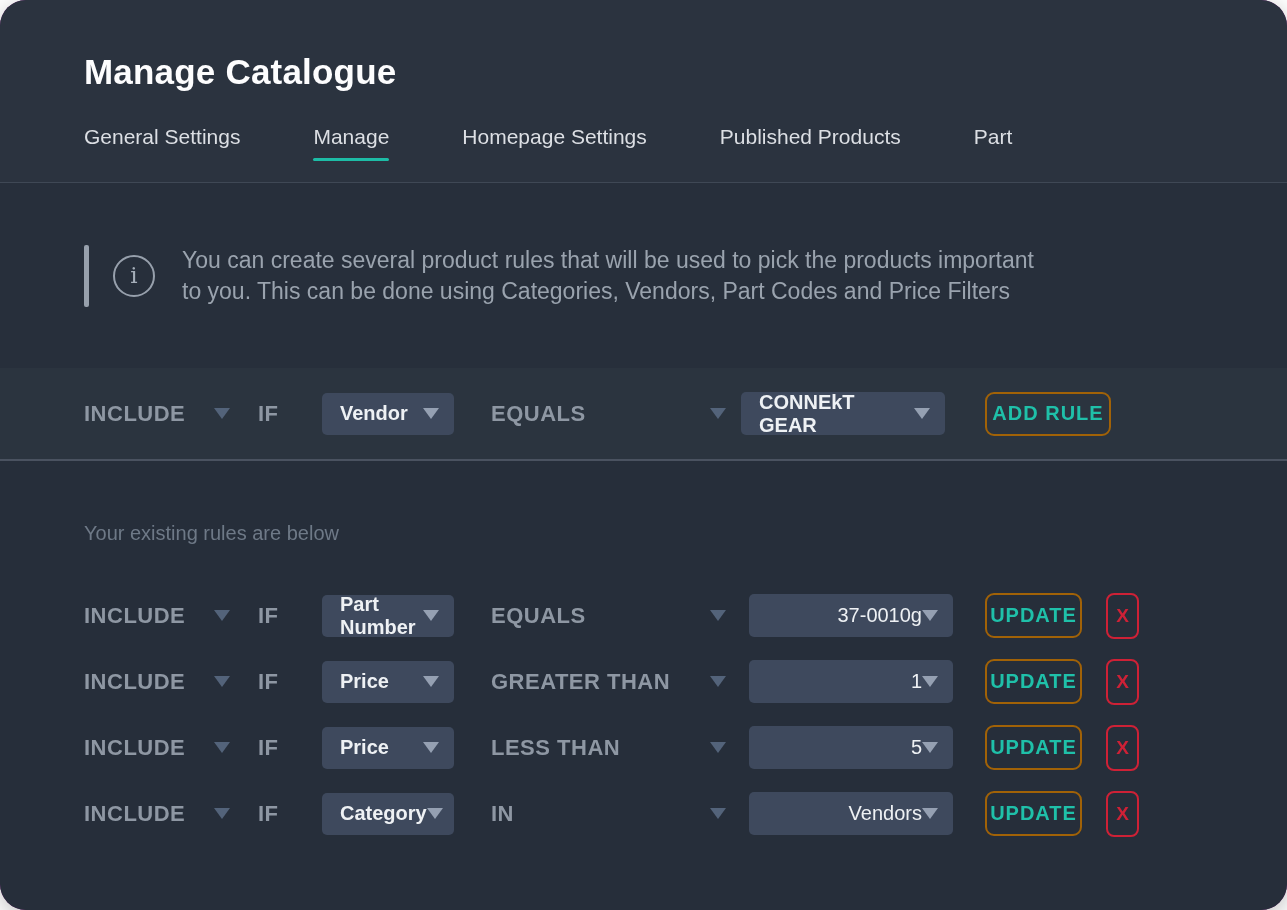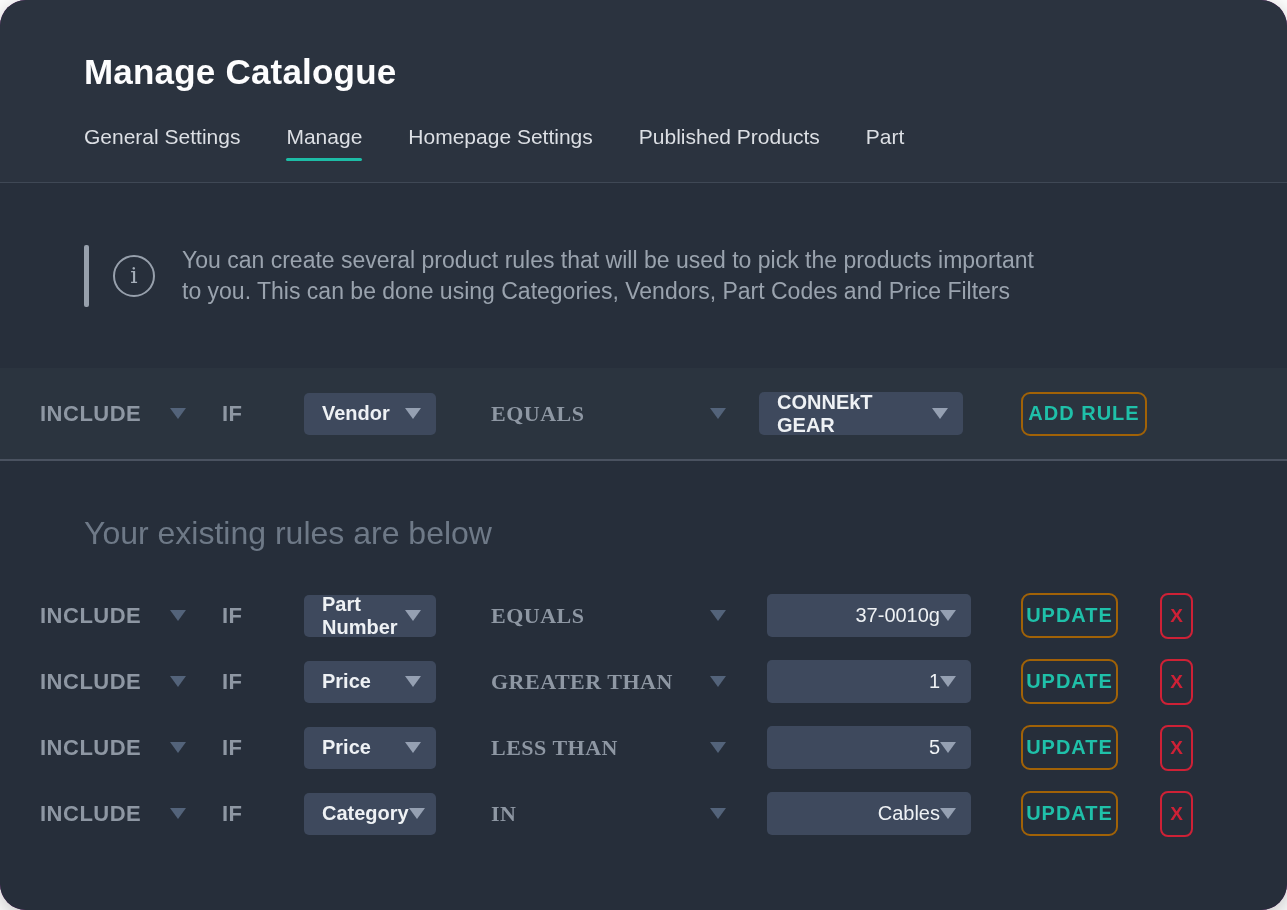--- a/index.html
+++ b/index.html
@@ -8,54 +8,54 @@
     width:1287px; height:910px; border-radius:26px; overflow:hidden;
     background:#701a75; box-shadow:0 6px 24px rgba(0,0,0,.25);
     display:flex; flex-direction:column;
   }
   
   .header {
     height:183px; background:#2b333f; padding:52px 0 0 84px; flex:0 0 auto;
     border-bottom:1px solid #3f4855;
   }
   .title { color:#fdfdfe; font-size:35px; font-weight:700; letter-spacing:.2px; }
-  .tabs { display:flex; gap:46px; margin-top:33px;text-align:right; }
+  .tabs { display:flex; gap:73px; margin-top:33px;text-align:right; }
   .tab { position:relative; color:#dcdfe4; font-size:21px; cursor:pointer; padding-bottom:12px; }
   .tab.active::after {
     content:""; position:absolute; left:0; right:0; bottom:0; height:3px;
     background:#1dbca6; border-radius:2px;
   }
   
   .info-band {
     height:185px; background:#272f3b; display:flex; align-items:center; padding-left:84px; flex:0 0 auto;
   }
   .info-bar { width:5px; height:62px; background:#97a0ac; border-radius:2px; }
   .info-icon {
     width:42px; height:42px; border:2px solid #97a0ac; border-radius:50%;
     margin-left:24px; flex:0 0 auto;
     display:flex; align-items:center; justify-content:center;
     color:#a5aeb9; font-family:"DejaVu Serif", serif; font-size:23px; line-height:1;
   }
   .info-text { margin-left:27px; color:#9aa3ae; font-size:23px; line-height:31px; }
   
-  .rule-row { display:flex; align-items:center; padding-left:40px; height:45px;gap:18px; }
+  .rule-row { display:flex; align-items:center; padding-left:84px; height:45px; }
   .lbl { color:#8e97a3; font-size:22px; font-weight:700; letter-spacing:.5px; }
   .tri { width:0; height:0; border-left:8px solid transparent; border-right:8px solid transparent; border-top:11px solid #53637a; }
   .dd-group { display:flex; align-items:center; justify-content:space-between; cursor:pointer; }
   .col-include { width:146px; }
-  .col-if { margin-left:18px; width:28px; }
+  .col-if { margin-left:28px; width:28px; }
   .dd {
     background:#3e495d; border-radius:5px; height:42px;
     display:flex; align-items:center; justify-content:space-between;
     padding:0 15px 0 18px; cursor:pointer;
   }
   .dd .dd-label { color:#eef1f4; font-size:20px; font-weight:600; }
   .dd .tri { border-top-color:#95a0b2; }
   .dd-field { margin-left:36px; width:132px; }
-  .col-op { margin-left:37px; width:235px;font-family:Liberation Serif, serif; }
+  .col-op { margin-left:37px; width:235px; }
   .dd-value { margin-left:23px; width:204px; height:43px;justify-content:flex-end; }
   .dd-value .dd-label { font-weight:400; }
   .btn {
     background:transparent; cursor:pointer; display:flex; align-items:center; justify-content:center;
     font-family:"Liberation Sans", sans-serif; font-weight:700;
   }
   .btn-teal { border:2px solid #a16207; color:#1fc0a9; border-radius:9px; font-size:20px; letter-spacing:1px; }
   .btn-add { margin-left:40px; width:126px; height:44px; }
   .btn-update { margin-left:32px; width:97px; height:45px; }
   .btn-x {
@@ -64,21 +64,21 @@
   }
   
   .builder-band {
     height:93px; background:#2b343f; display:flex; align-items:center; flex:0 0 auto;
     border-bottom:2px solid #4a5260;
   }
   .builder-band .rule-row { height:93px; width:100%; }
   .builder-band .dd-value { margin-left:15px; }
   
   .rules-band { flex:1 1 auto; background:#262e3a; padding-top:56px; }
-  .rules-heading { padding-left:84px; color:#6e7987; font-size:32px; line-height:32px; }
+  .rules-heading { padding-left:84px; color:#6e7987; font-size:20px; line-height:32px; }
   .rules-list { margin-top:44px; display:flex; flex-direction:column; gap:21px; }
 </style>
 </head>
 <body>
 
 <div class="card">
 
   <div class="header">
     <div class="title">Manage Catalogue</div>
     <div class="tabs">
@@ -200,21 +200,21 @@
         <span class="lbl col-if">IF</span>
         <div class="dd dd-field">
           <span class="dd-label">Category</span>
           <span class="tri"></span>
         </div>
         <div class="dd-group col-op">
           <span class="lbl">IN</span>
           <span class="tri"></span>
         </div>
         <div class="dd dd-value">
-          <span class="dd-label">Cables</span>
+          <span class="dd-label">Vendors</span>
           <span class="tri"></span>
         </div>
         <div class="btn btn-teal btn-update">UPDATE</div>
         <div class="btn btn-x">X</div>
       </div>
 
     </div>
   </div>
 </div>
 

